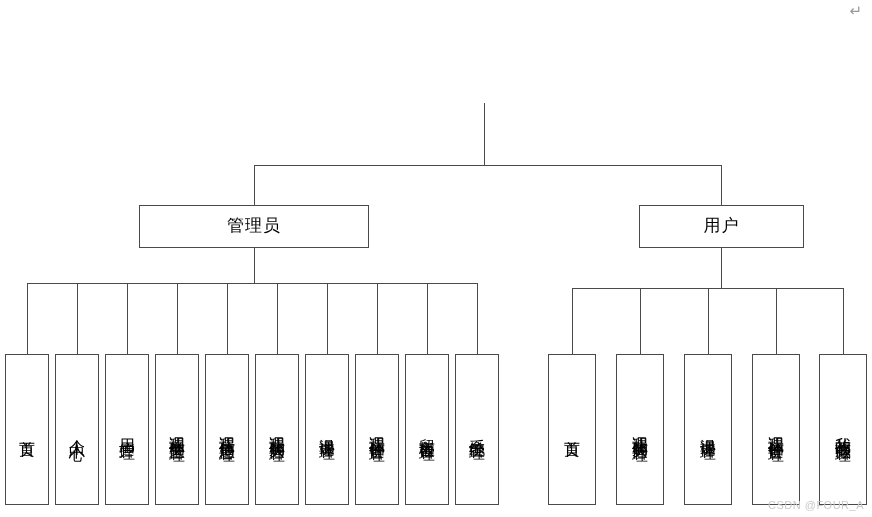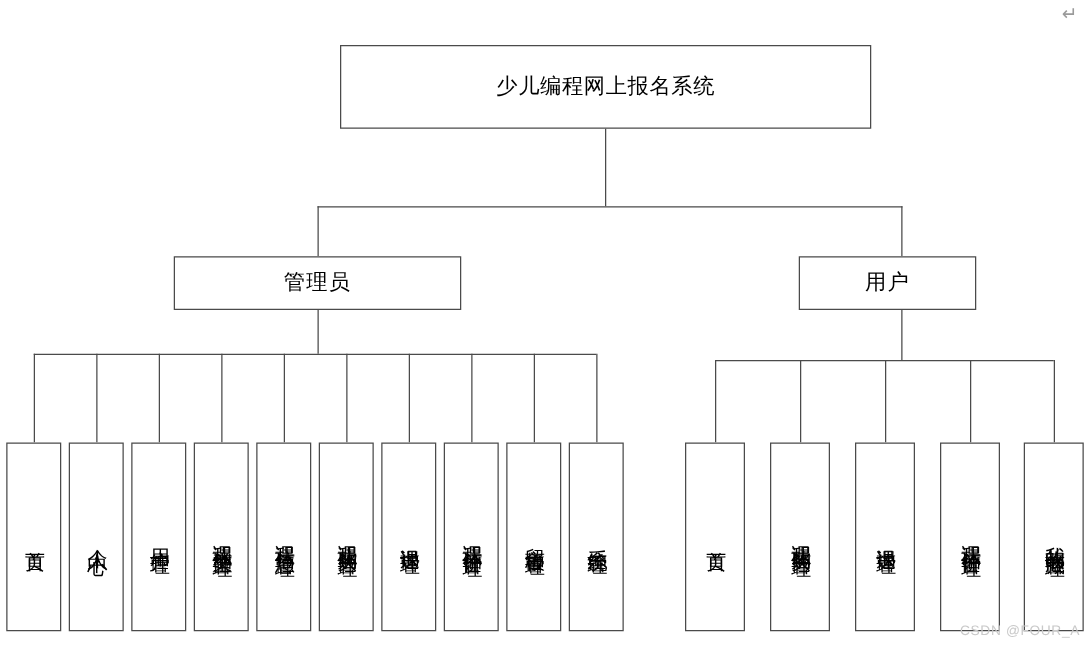--- a/index.html
+++ b/index.html
@@ -44,21 +44,21 @@
     letter-spacing: 1px;
   }
   .node-admin {
     left: 139px;
     top: 205px;
     width: 230px;
   }
   .node-user {
     left: 639px;
     top: 205px;
-    width: 142px;
+    width: 165px;
   }
   .leaf {
     top: 354px;
     height: 151px;
     font-size: 16px;
     writing-mode: vertical-rl;
     text-orientation: upright;
     letter-spacing: 2px;
     padding: 4px 0;
     line-height: 1;
@@ -93,21 +93,20 @@
     font-family: "Liberation Sans", sans-serif;
     font-size: 15px;
     color: #9a9a9a;
   }
 </style>
 </head>
 <body>
 
 <div id="canvas">
 
-  <div class="node node-root">少儿编程网上报名系统</div>
 
   <div class="ln ln-v" style="left:484px; top:103px; height:62px;"></div>
 
   <div class="ln ln-h" style="left:254px; top:165px; width:468px;"></div>
 
   <div class="ln ln-v" style="left:254px; top:165px; height:40px;"></div>
 
   <div class="ln ln-v" style="left:721px; top:165px; height:40px;"></div>
 
   <div class="node node-branch node-admin">管理员</div>

